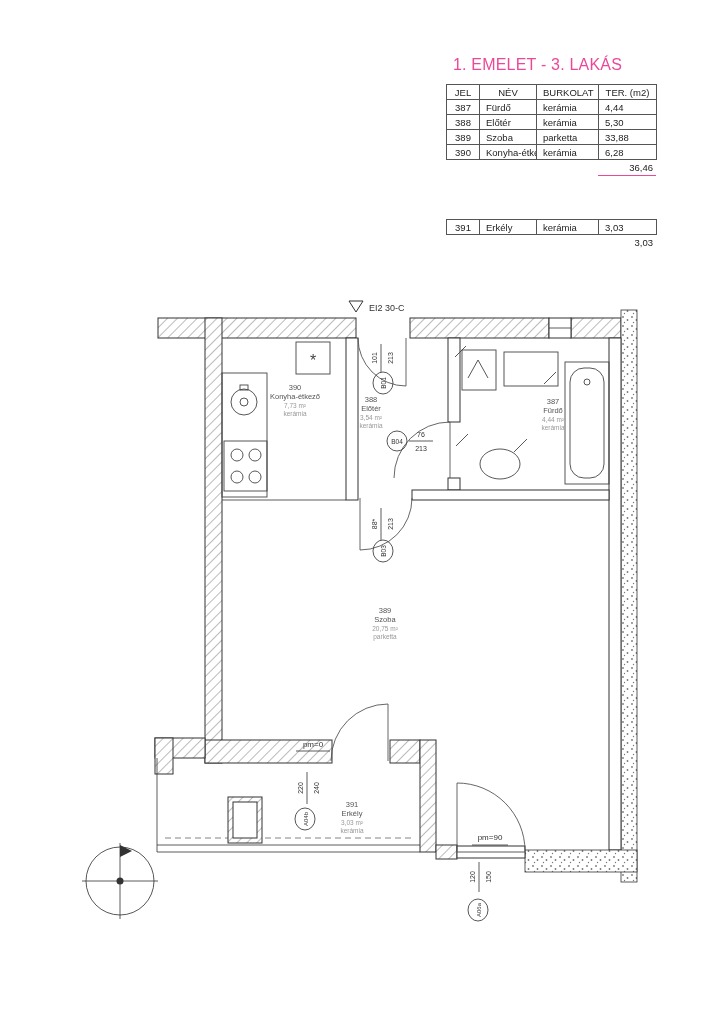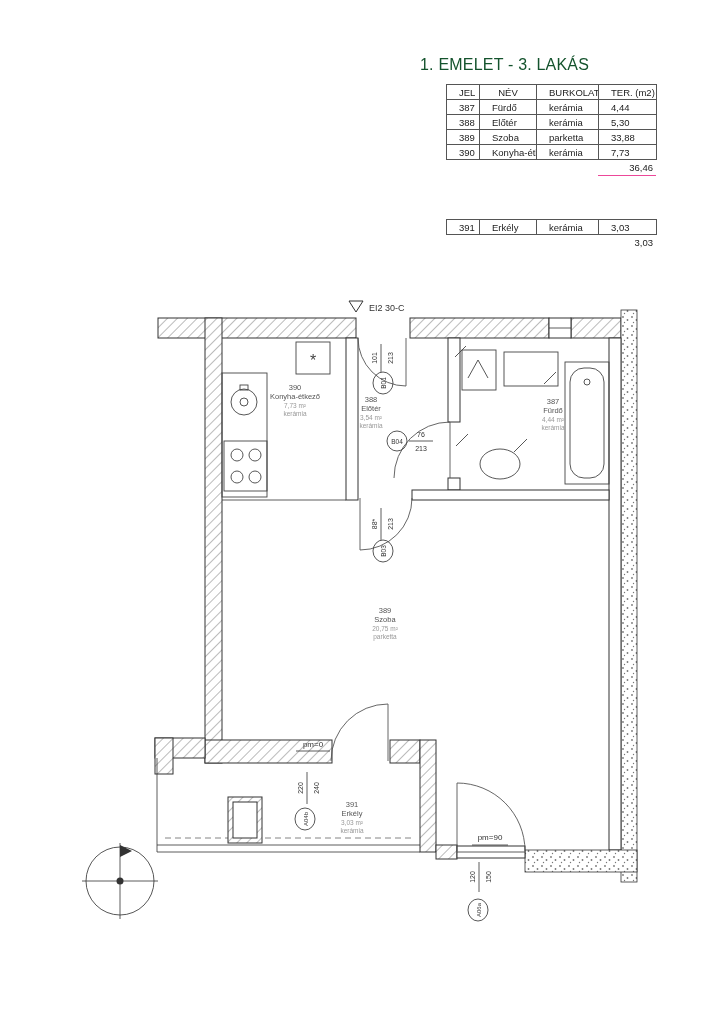--- a/index.html
+++ b/index.html
@@ -1,25 +1,25 @@
 <!DOCTYPE html>
 <html><head>
 <meta charset="utf-8">
 <style>
   html,body{margin:0;padding:0;background:#fff;}
   .page{position:relative;width:725px;height:1024px;background:#fff;overflow:hidden;
         font-family:"Liberation Sans",sans-serif;color:#222;}
   .plan-svg{position:absolute;left:0;top:0;}
-  .title{position:absolute;left:420px;top:56px;width:235px;text-align:left;
-         font-size:16px;letter-spacing:.2px;color:#14532d;}
+  .title{position:absolute;left:420px;top:56px;width:235px;text-align:center;
+         font-size:16px;letter-spacing:.2px;color:#ec4899;}
   .tblwrap{position:absolute;left:446px;width:210px;}
   .tblwrap.main{top:84px;}
   .tblwrap.mini{top:219px;}
   table{border-collapse:collapse;width:210px;table-layout:fixed;}
-  td,th{border:1px solid #555;font-size:9.5px;font-weight:normal;padding:1px 12px;
+  td,th{border:1px solid #555;font-size:9.5px;font-weight:normal;padding:1px 6px;
         height:12px;overflow:hidden;white-space:nowrap;}
   col.c-jel{width:33px;}col.c-nev{width:57px;}col.c-burk{width:62px;}col.c-ter{width:58px;}
   th{text-align:center;}
   td.jel{text-align:center;}
   td.ter{text-align:left;}
   .tbl-total{width:52px;margin-left:auto;text-align:right;font-size:9.5px;
              padding:2px 3px;border-bottom:1px solid #ec4899;}
   .tbl-total.noline{border-bottom:none;}
   
   .wall{fill:url(#hatch);stroke:#333;stroke-width:1;}
@@ -258,21 +258,21 @@
       <tr>
         <td class="jel">389</td>
         <td>Szoba</td>
         <td>parketta</td>
         <td class="ter">33,88</td>
       </tr>
       <tr>
         <td class="jel">390</td>
         <td>Konyha-étkező</td>
         <td>kerámia</td>
-        <td class="ter">7,73</td>
+        <td class="ter">6,28</td>
       </tr>
     </tbody>
       </table>
     <div class="tbl-total">36,46</div>
   </div>
 
   <div class="tblwrap mini">
     <table>
       <colgroup>
           <col class="c-jel">

